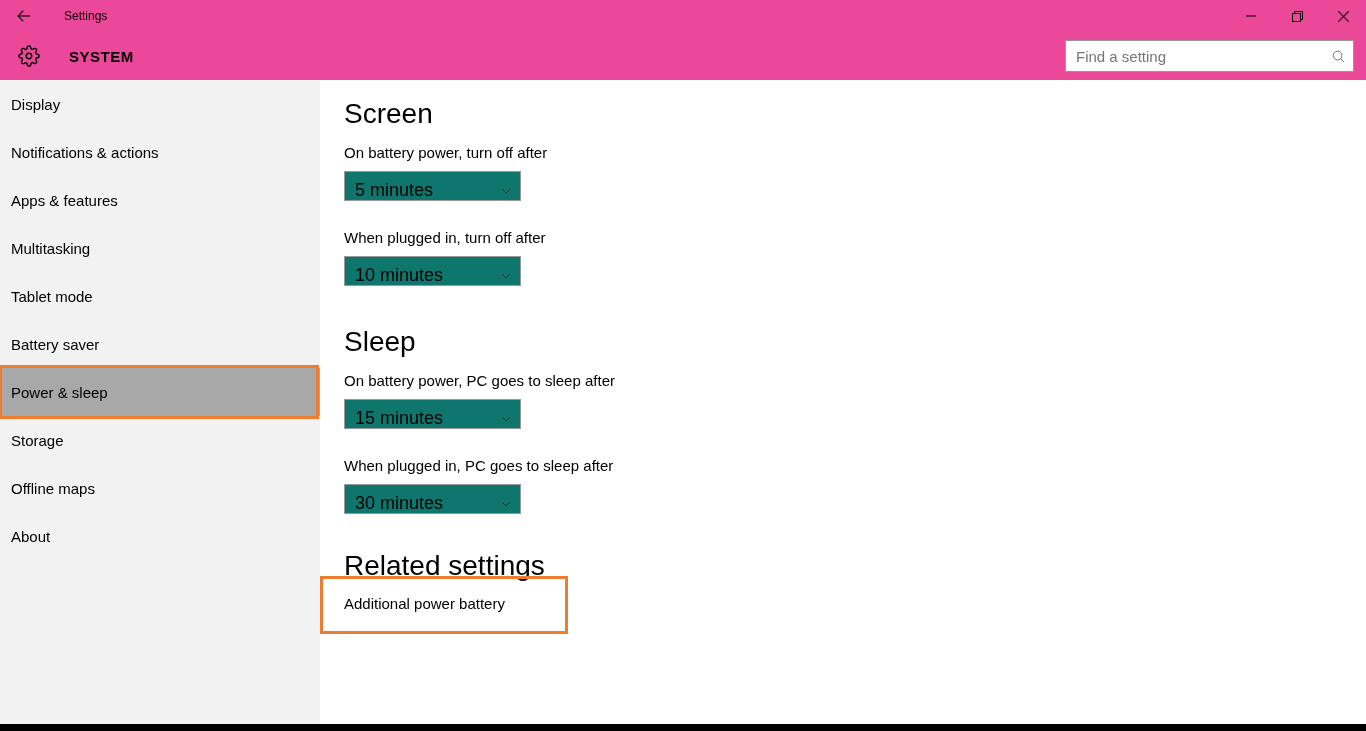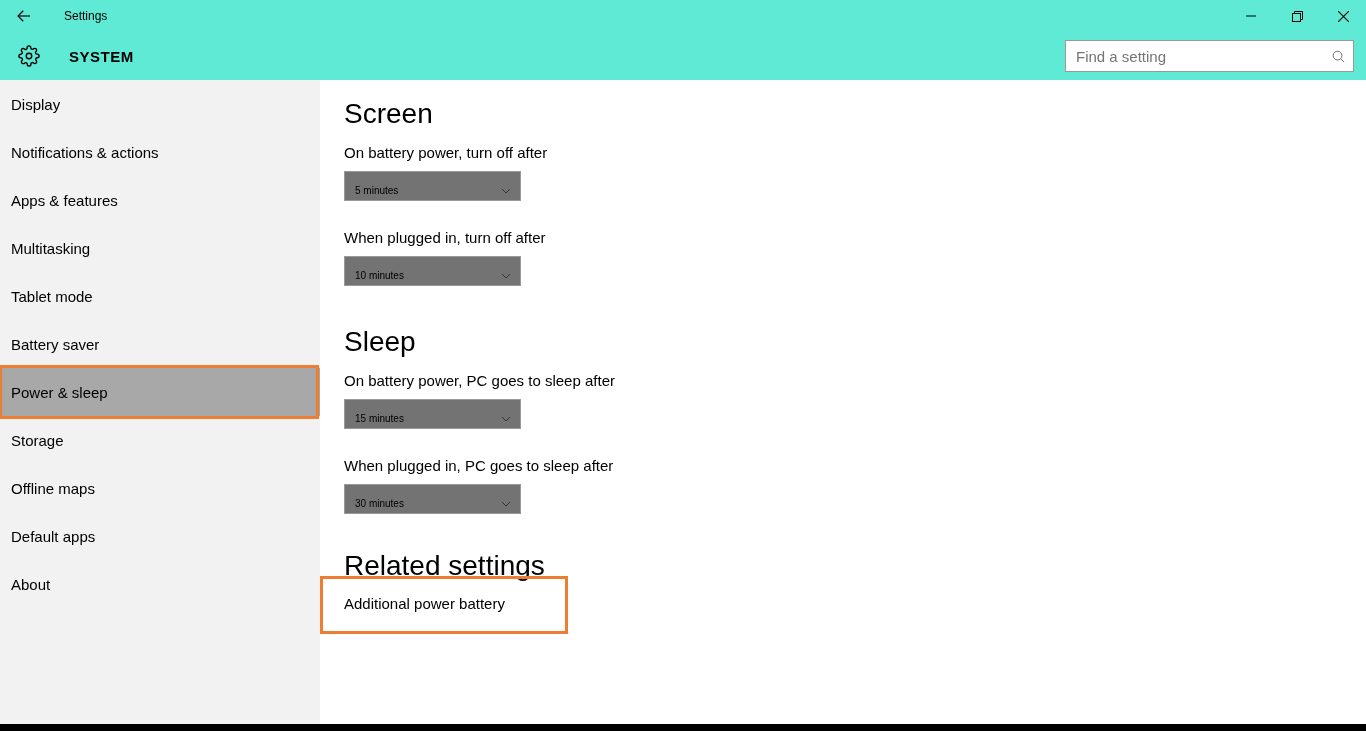--- a/index.html
+++ b/index.html
@@ -8,21 +8,21 @@
     width: 1366px; height: 731px;
     font-family: "Segoe UI", Tahoma, sans-serif;
     font-size: 15px;
     color: #000;
     background: #fff;
     overflow: hidden;
   }
   .header {
     width: 100%;
     height: 80px;
-    background: #5eead4;
+    background: #ec4899;
     position: relative;
   }
   .titlebar {
     height: 32px;
     display: flex;
     align-items: center;
   }
   .back-btn {
     width: 48px; height: 32px;
     display: flex; justify-content: center; align-items: center;
@@ -125,26 +125,26 @@
     margin: 0 0 14px 0;
   }
   .content p.label {
     font-size: 15px;
     margin: 0 0 10px 0;
   }
   .dropdown {
     width: 177px;
     height: 30px;
     border: 1px solid #999;
-    background: #737373;
+    background: #0f766e;
     display: flex;
     align-items: center;
     justify-content: space-between;
     padding: 9px 8px 0 10px;
-    font-size: 10px;
+    font-size: 18px;
     cursor: pointer;
     margin-bottom: 28px;
   }
   .chevron {
     color: #333;
   }
   .link {
     font-size: 15px;
     color: #000;
     padding: 13px 0 13px 0;
@@ -240,23 +240,20 @@
       <span>Power &amp; sleep</span>
       <div class="highlight-orange" style="left:-1px; top:-3px; width:320px; height:54px;"></div>
     </div>
     <div class="sidebar-item">
         <span>Storage</span>
       </div>
     <div class="sidebar-item">
         <span>Offline maps</span>
       </div>
     <div class="sidebar-item">
-        <span>Default apps</span>
-      </div>
-    <div class="sidebar-item">
         <span>About</span>
       </div>
   </div>
 
   <div class="content">
     <h1 class="section-title">Screen</h1>
 
     <p class="label">On battery power, turn off after</p>
     <div class="dropdown">
       <span>5 minutes</span>

